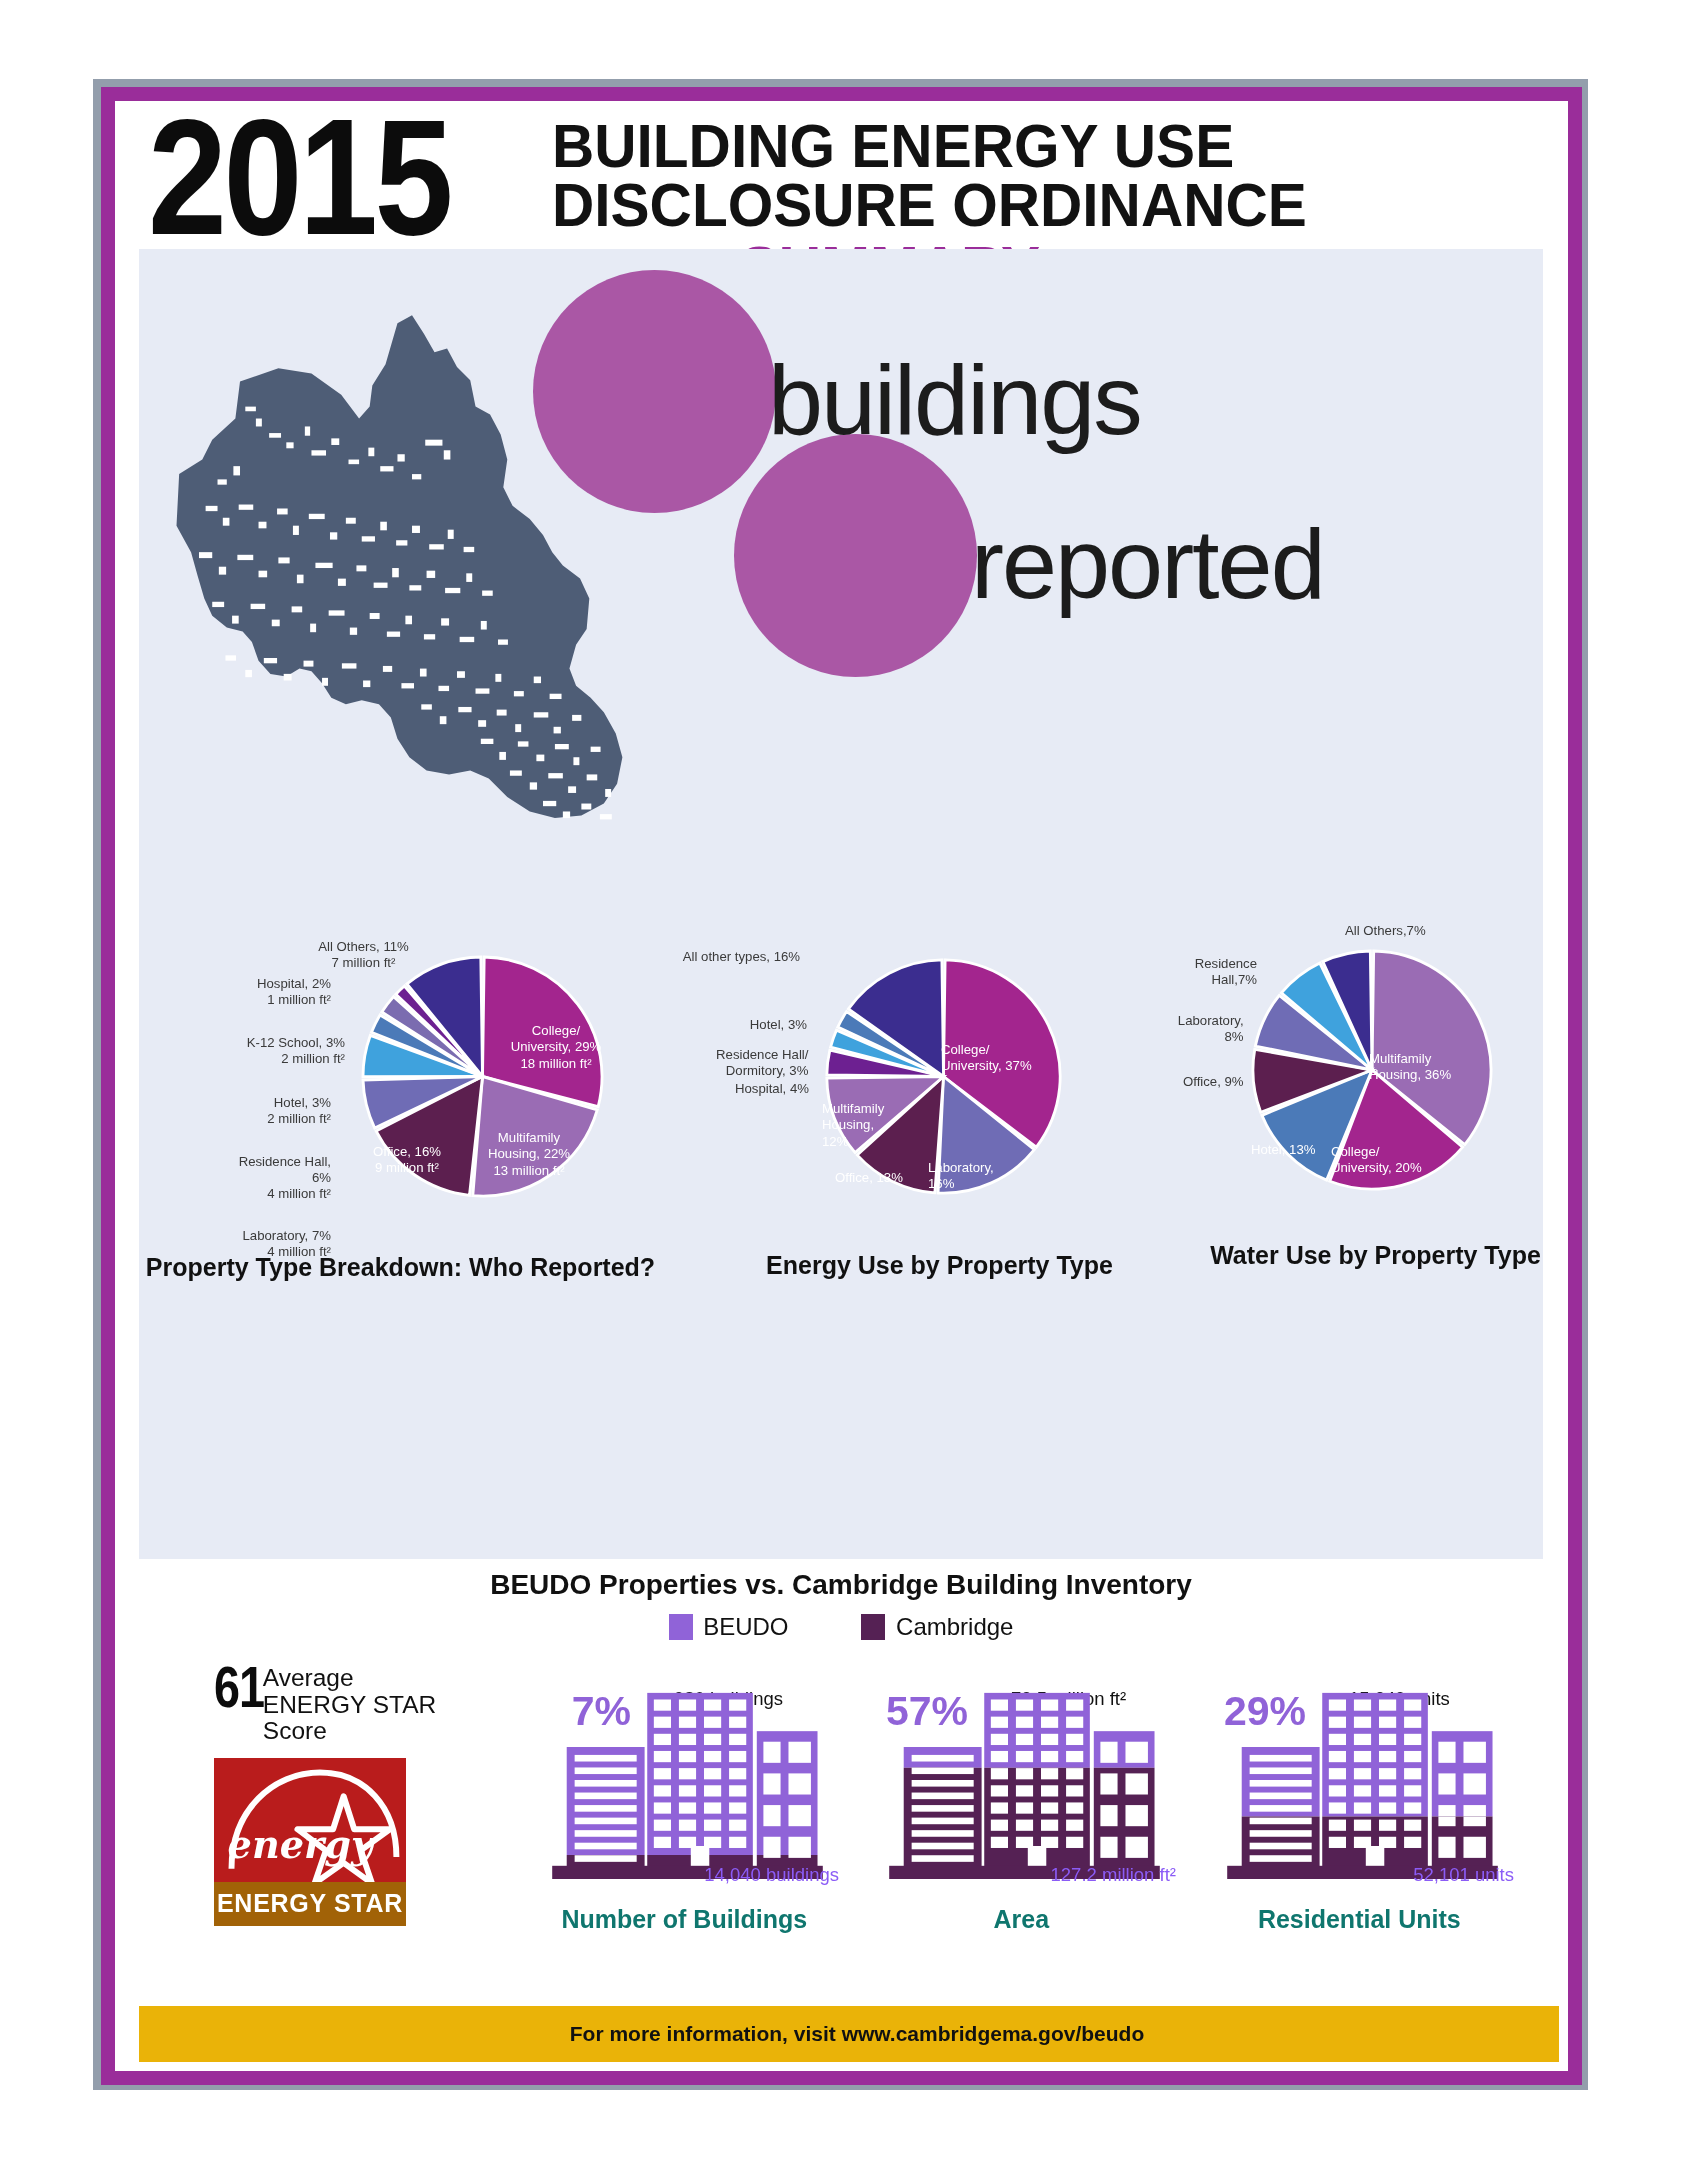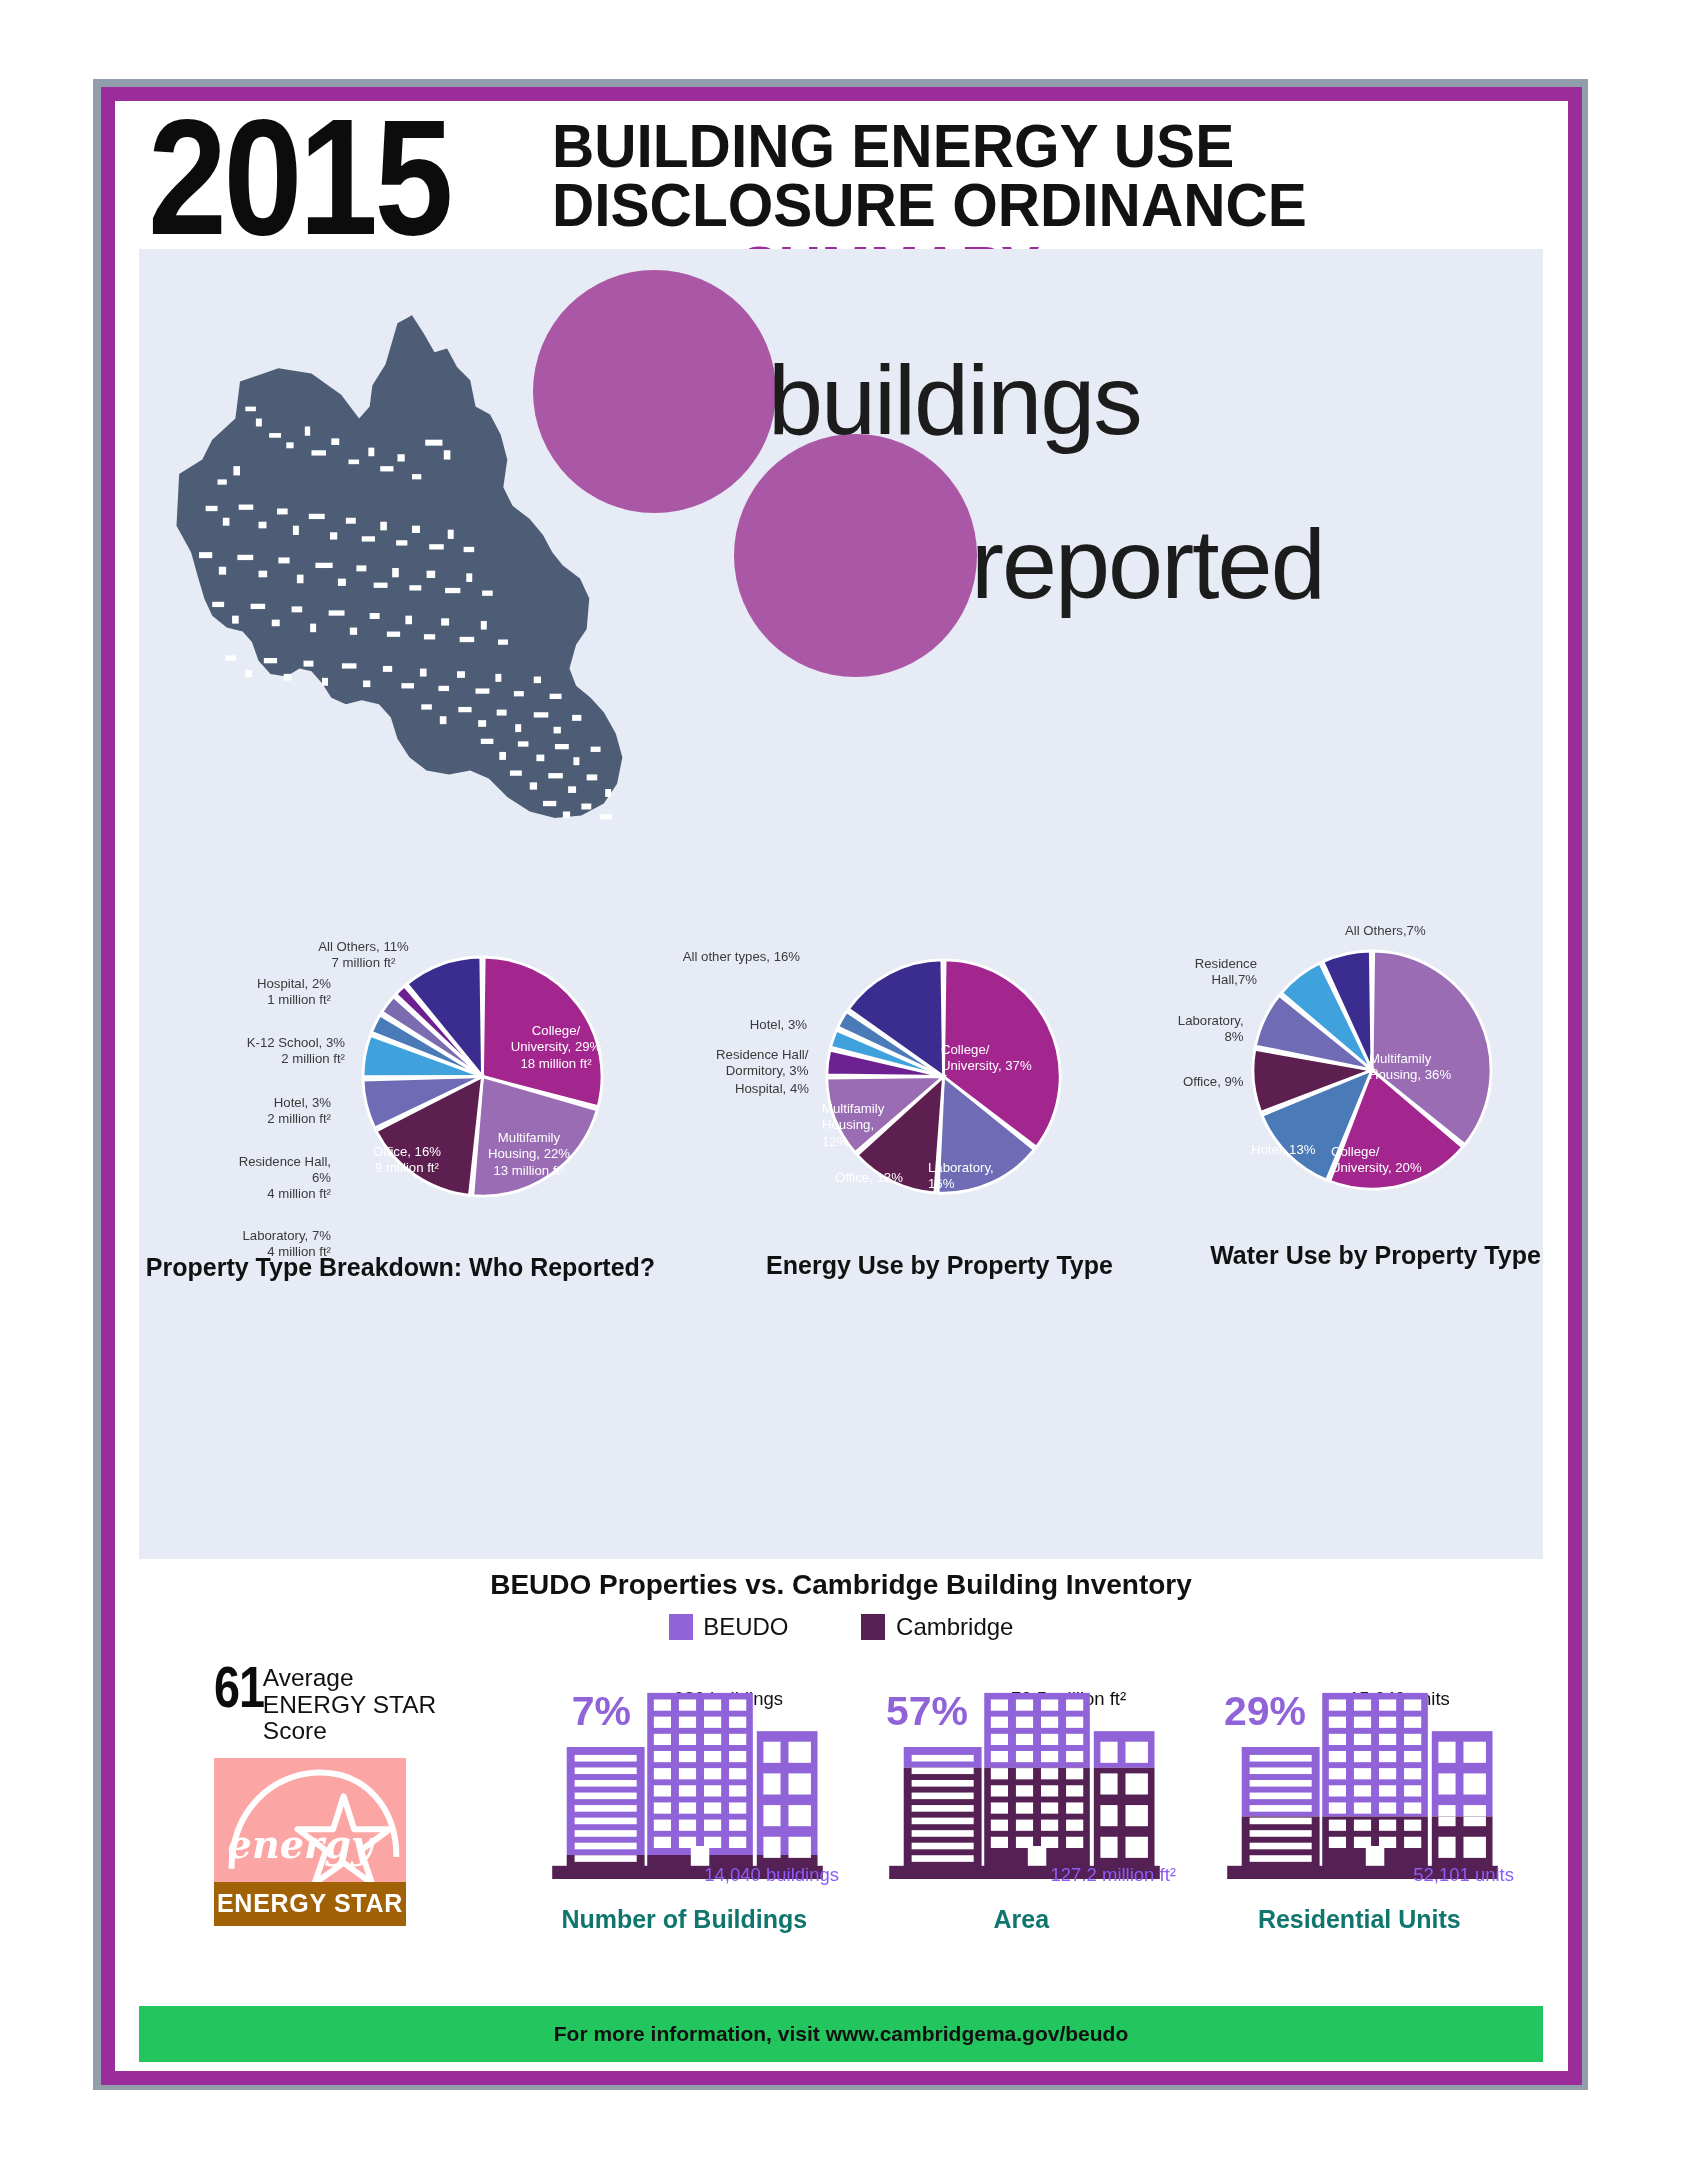--- a/index.html
+++ b/index.html
@@ -48,33 +48,33 @@
   #legend{position:absolute;left:0;top:52px;width:1452px;display:flex;justify-content:center;gap:73px;align-items:center;}
   .leg{display:flex;align-items:center;gap:10.6px;}
   .swatch{width:24px;height:26.5px;display:inline-block;}
   .leg-label{font-family:"Liberation Sans",sans-serif;font-size:24px;color:#111;}
 
   #estar{position:absolute;left:99px;top:103px;width:278px;}
   #estar-row{display:flex;align-items:flex-start;}
   #estar-num{font-family:"Liberation Sans",sans-serif;font-weight:bold;font-size:57px;line-height:0.84;color:#0c0c0c;transform:scaleX(0.82);transform-origin:left top;letter-spacing:-1.3px;}
   #estar-txt{font-family:"Liberation Sans",sans-serif;font-size:24.5px;line-height:1.08;color:#111;margin-left:-12px;margin-top:1.3px;white-space:pre-line;}
   #estar-logo{margin-top:13.2px;width:192px;}
-  #estar-logo-top{width:192px;height:124px;background:#fca5a5;position:relative;overflow:hidden;margin-top:12px;}
+  #estar-logo-top{width:192px;height:124px;background:#b91c1c;position:relative;overflow:hidden;margin-top:12px;}
   #estar-logo-bot{width:192px;height:44px;background:#a16207;display:flex;align-items:center;justify-content:center;}
   #estar-logo-bot span{color:#ffffff;font-family:"Liberation Sans",sans-serif;font-weight:bold;font-size:25px;letter-spacing:0.7px;}
 
   .bgrp{position:absolute;top:93px;width:311px;}
   .bpct{position:absolute;left:0;top:34px;width:99px;text-align:right;font-family:"Liberation Sans",sans-serif;font-weight:bold;font-size:41px;color:#9063d8;}
   .btop{position:absolute;left:142px;top:34px;font-family:"Liberation Sans",sans-serif;font-size:18.5px;color:#111;white-space:nowrap;}
   .bsvgwrap{position:absolute;left:0;top:26.5px;}
   .bbot{position:absolute;left:69px;top:210px;width:238px;text-align:right;font-family:"Liberation Sans",sans-serif;font-size:18.5px;color:#8b5cf6;}
   .bcap{position:absolute;left:-13.2px;top:251px;width:331px;text-align:center;font-family:"Liberation Sans",sans-serif;font-weight:bold;font-size:25px;color:#0f766e;}
 
   
-  #footer{position:absolute;left:24px;top:1904px;width:1404px;height:56px;background:#22c55e;display:flex;align-items:center;justify-content:center;}
+  #footer{position:absolute;left:24px;top:1904px;width:1404px;height:56px;background:#eab308;display:flex;align-items:center;justify-content:center;padding-left:16px;}
   #footer span{font-family:"Liberation Sans",sans-serif;font-weight:bold;font-size:21px;color:#111;}
 </style>
 </head>
 <body>
 
 <div id="gray-frame"></div>
 <div id="purple-frame"></div>
 
 <div id="page">
 

